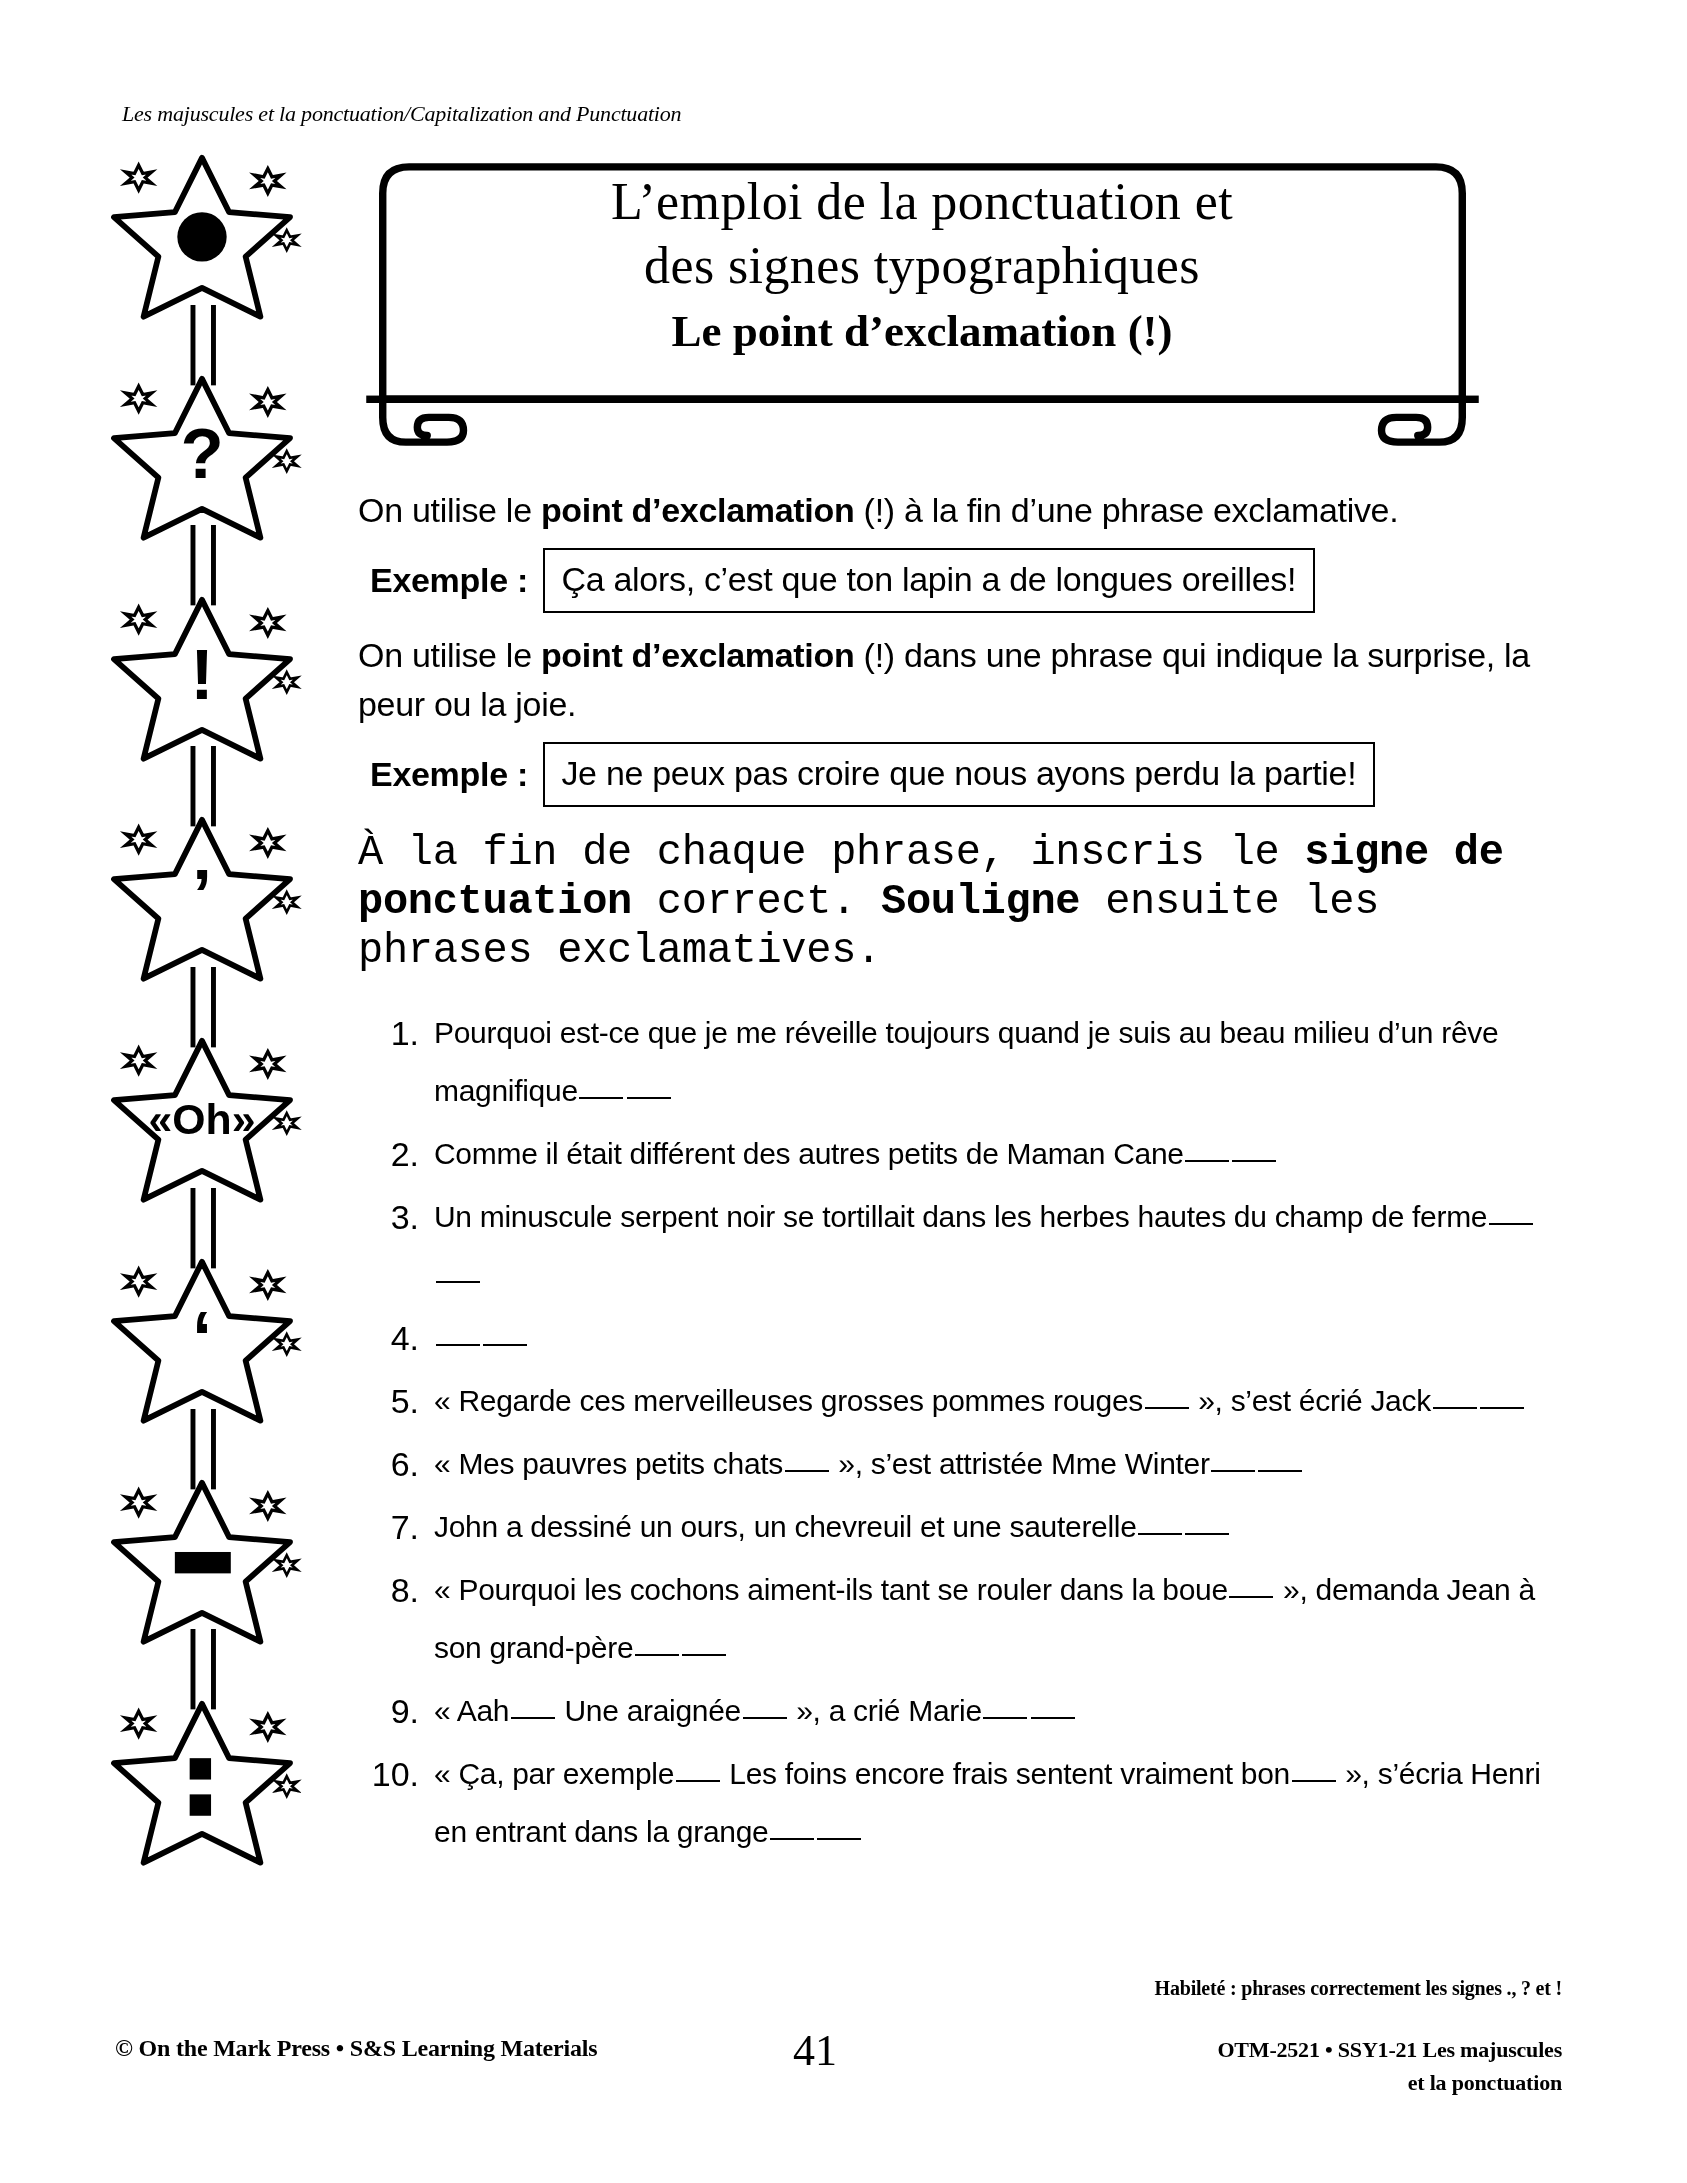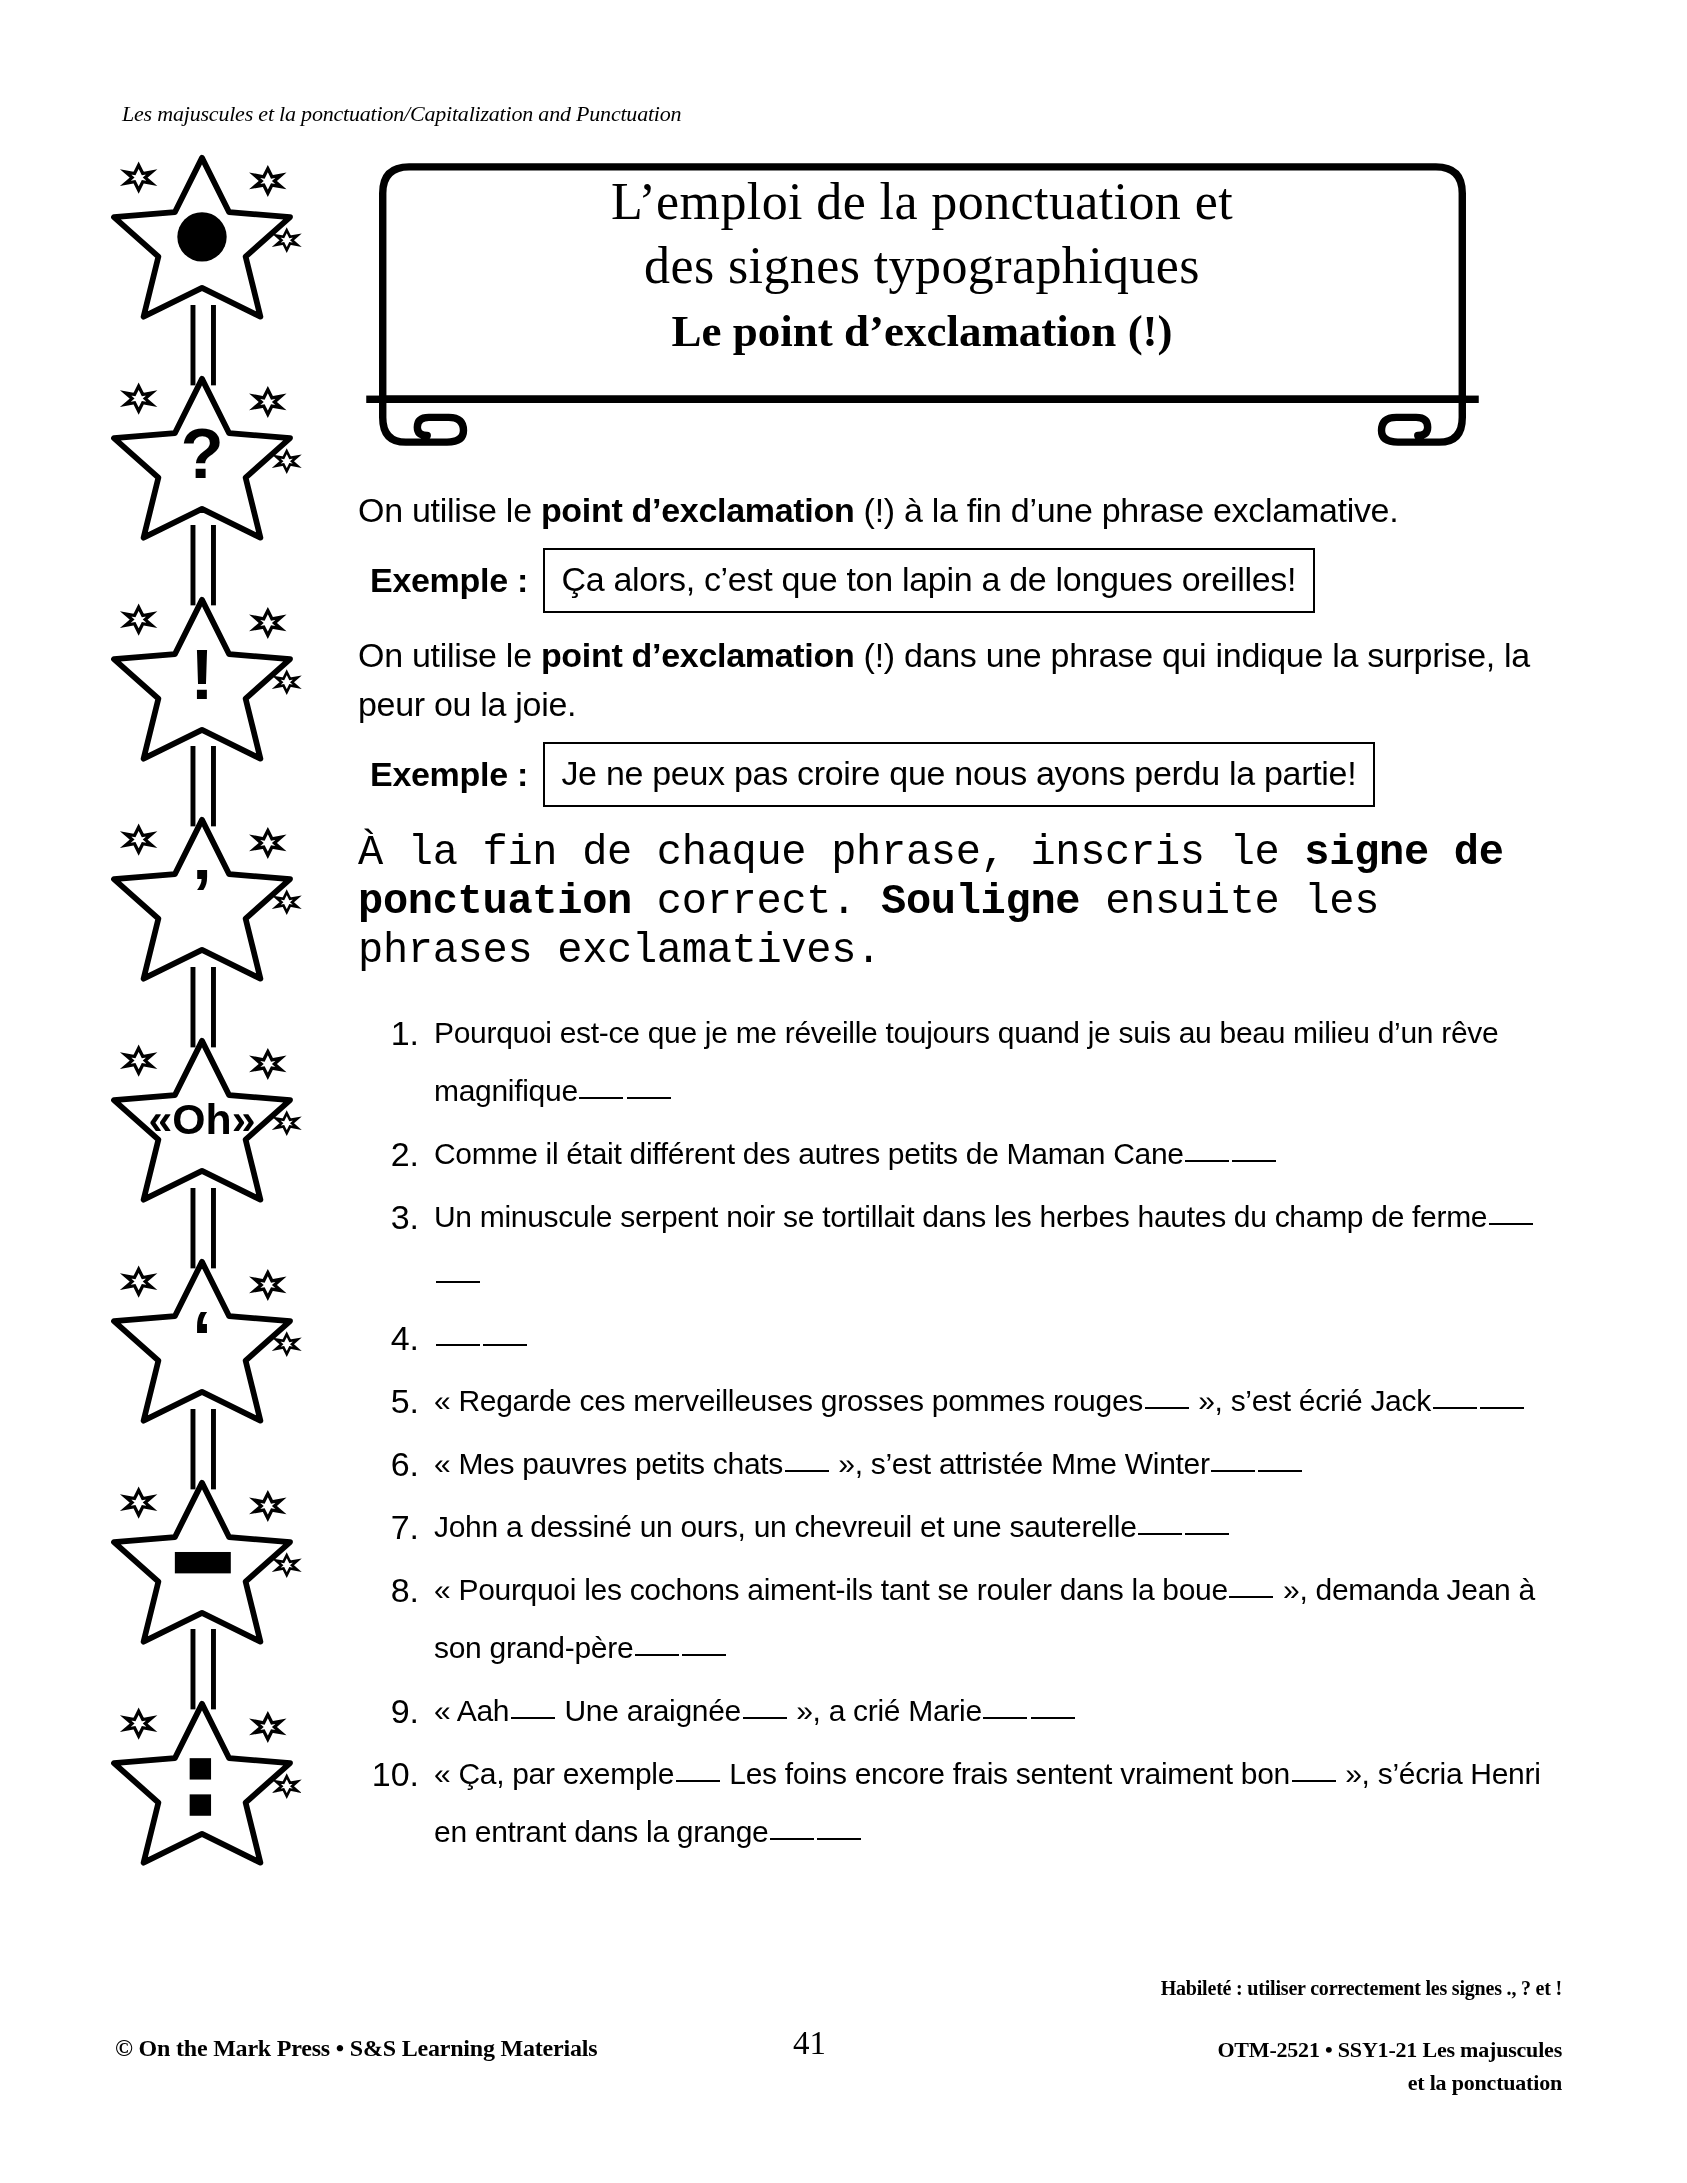--- a/index.html
+++ b/index.html
@@ -185,21 +185,21 @@
     font-weight: bold;
     font-size: 24px;
     letter-spacing: -0.2px;
     white-space: nowrap;
   }
   .footer-page {
     position: absolute;
     left: 793px;
     top: 2025px;
     font-family: "Liberation Serif", serif;
-    font-size: 33px;
+    font-size: 44px;
   }
   .footer-right {
     position: absolute;
     right: 125px;
     top: 2033px;
     text-align: right;
     font-family: "Liberation Serif", serif;
     font-weight: bold;
     font-size: 22px;
     line-height: 33px;
@@ -404,20 +404,20 @@
         <span class="q-num">9.</span>
         <span class="q-text"><span>« Aah</span><span class="blank"></span><span> Une araignée</span><span class="blank"></span><span> », a crié Marie</span><span class="blank"></span><span class="blank"></span></span>
       </li>
       <li class="q-item">
         <span class="q-num">10.</span>
         <span class="q-text"><span>« Ça, par exemple</span><span class="blank"></span><span> Les foins encore frais sentent vraiment bon</span><span class="blank"></span><span> », s’écria Henri en entrant dans la grange</span><span class="blank"></span><span class="blank"></span></span>
       </li>
     </ol>
 </div>
 
-<div class="skill-note">Habileté : utiliser correctement les signes ., ? et !</div>
+<div class="skill-note">Habileté : phrases correctement les signes ., ? et !</div>
 <div class="footer-left">© On the Mark Press • S&amp;S Learning Materials</div>
 <div class="footer-page">41</div>
 <div class="footer-right">
   <div>OTM-2521 • SSY1-21 Les majuscules</div>
   <div>et la ponctuation</div>
 </div>
 
 
 </body></html>

